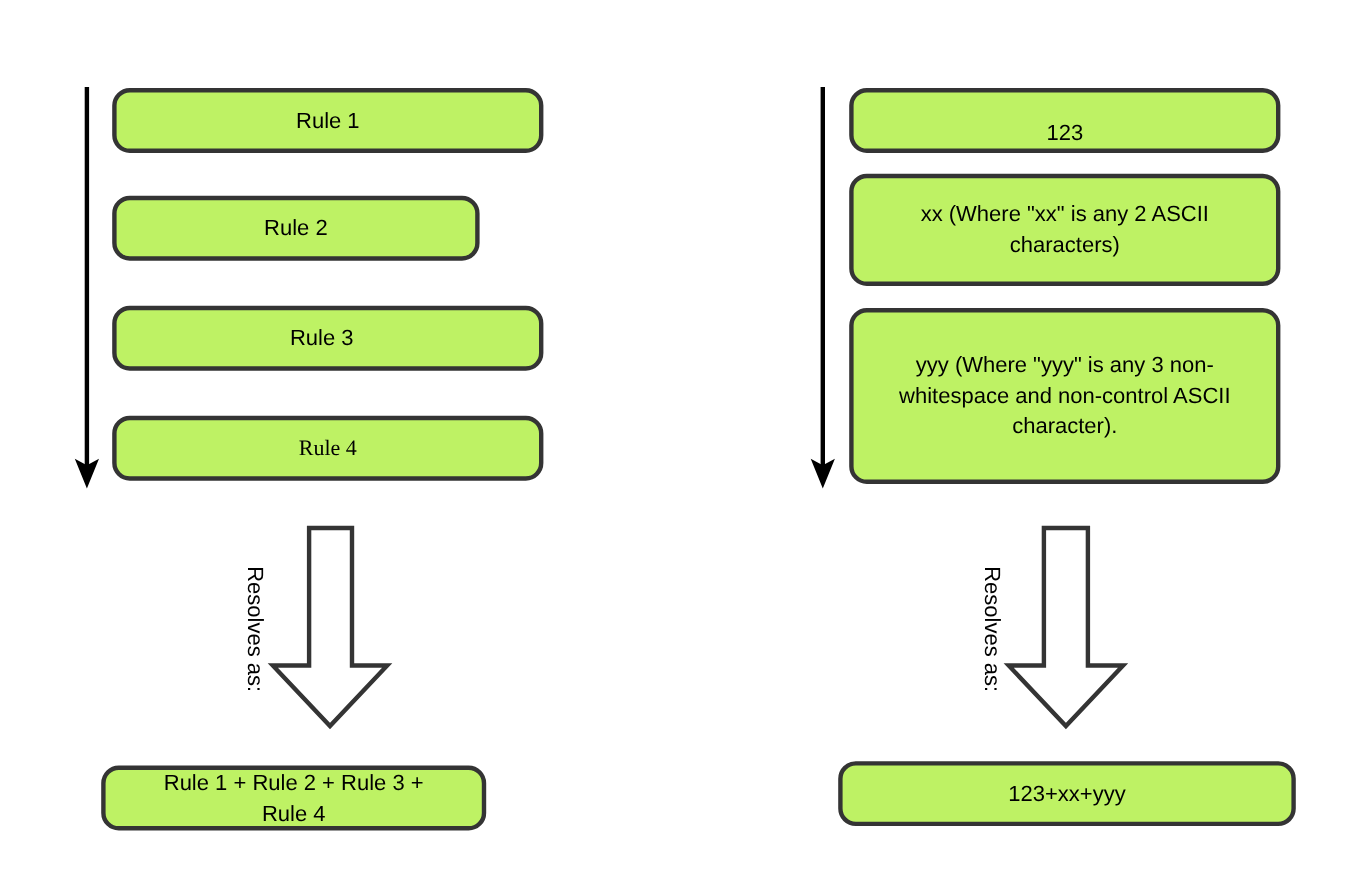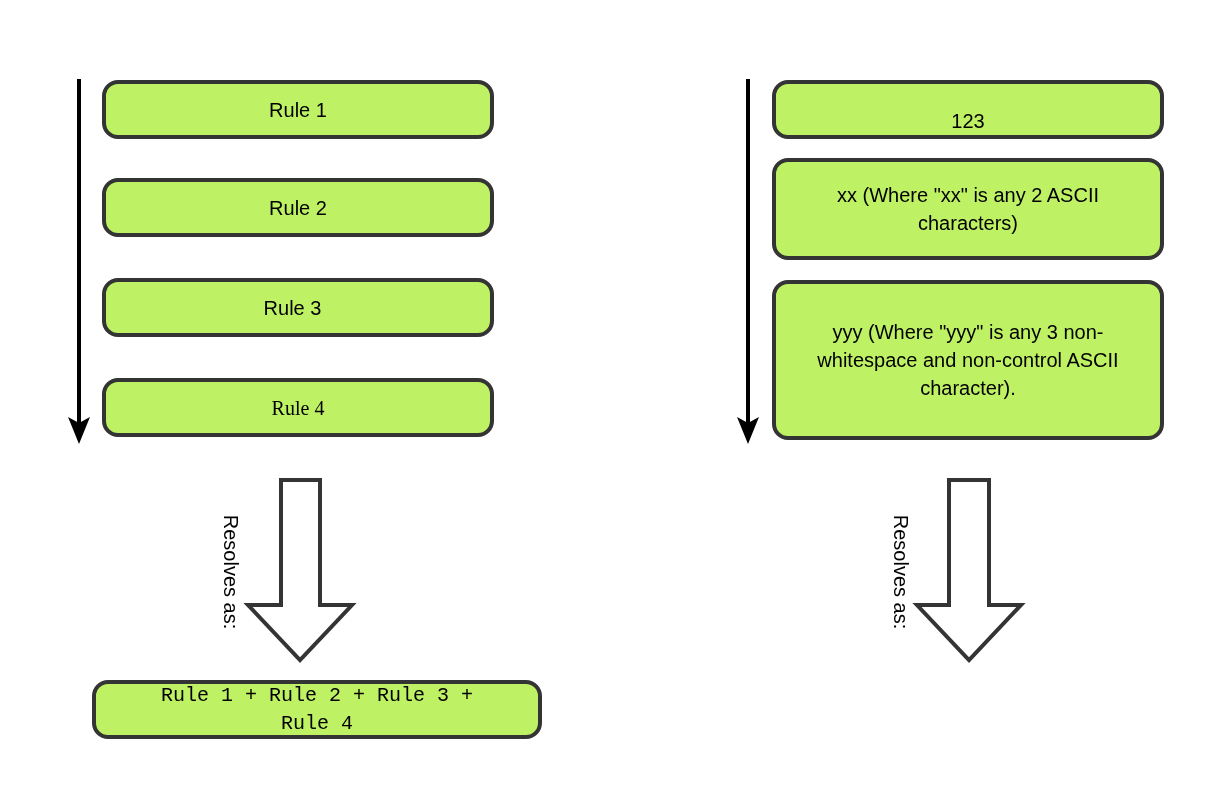--- a/index.html
+++ b/index.html
@@ -32,24 +32,24 @@
     align-items: center;
     justify-content: center;
     text-align: center;
     font-size: 20px;
     line-height: 1.4;
     color: #000000;
     padding: 0 40px;
   }
   
   .box-l1 { left: 102px; top:  80px; width: 392px; height: 59px; }
-  .box-l2 { left: 102px; top: 178px; width: 392px; height: 59px; }
+  .box-l2 { left: 102px; top: 178px; width: 334px; height: 59px; }
   .box-l3 { left: 102px; top: 278px; width: 392px; height: 59px; padding-left: 29px; }
   .box-l4 { left: 102px; top: 378px; width: 392px; height: 59px; font-family: Liberation Serif, serif; }
-  .box-lresult { left:  92px; top: 680px; width: 450px; height: 59px; font-family: Liberation Mono, monospace; }
+  .box-lresult { left:  92px; top: 696px; width: 350px; height: 59px; }
   
   .box-r1 { left: 772px; top:  80px; width: 392px; height: 59px; align-items: flex-end; }
   .box-r2 { left: 772px; top: 158px; width: 392px; height: 102px; }
   .box-r3 { left: 772px; top: 280px; width: 392px; height: 160px; }
   .box-rresult { left: 762px; top: 692px; width: 416px; height: 59px; }
 
   .resolves-label {
     position: absolute;
     width: 150px;
     height: 28px;
@@ -112,14 +112,17 @@
     <span>123</span>
   </div>
   <div class="box box-r2">
     <span>xx (Where "xx" is any 2 ASCII characters)</span>
   </div>
   <div class="box box-r3">
     <span>yyy (Where "yyy" is any 3 non-whitespace and non-control ASCII character).</span>
   </div>
 
   <div class="resolves-label resolves-right">Resolves as:</div>
+  <div class="box box-rresult">
+    <span>123+xx+yyy</span>
+  </div>
 
 </div>
 
 </body></html>

